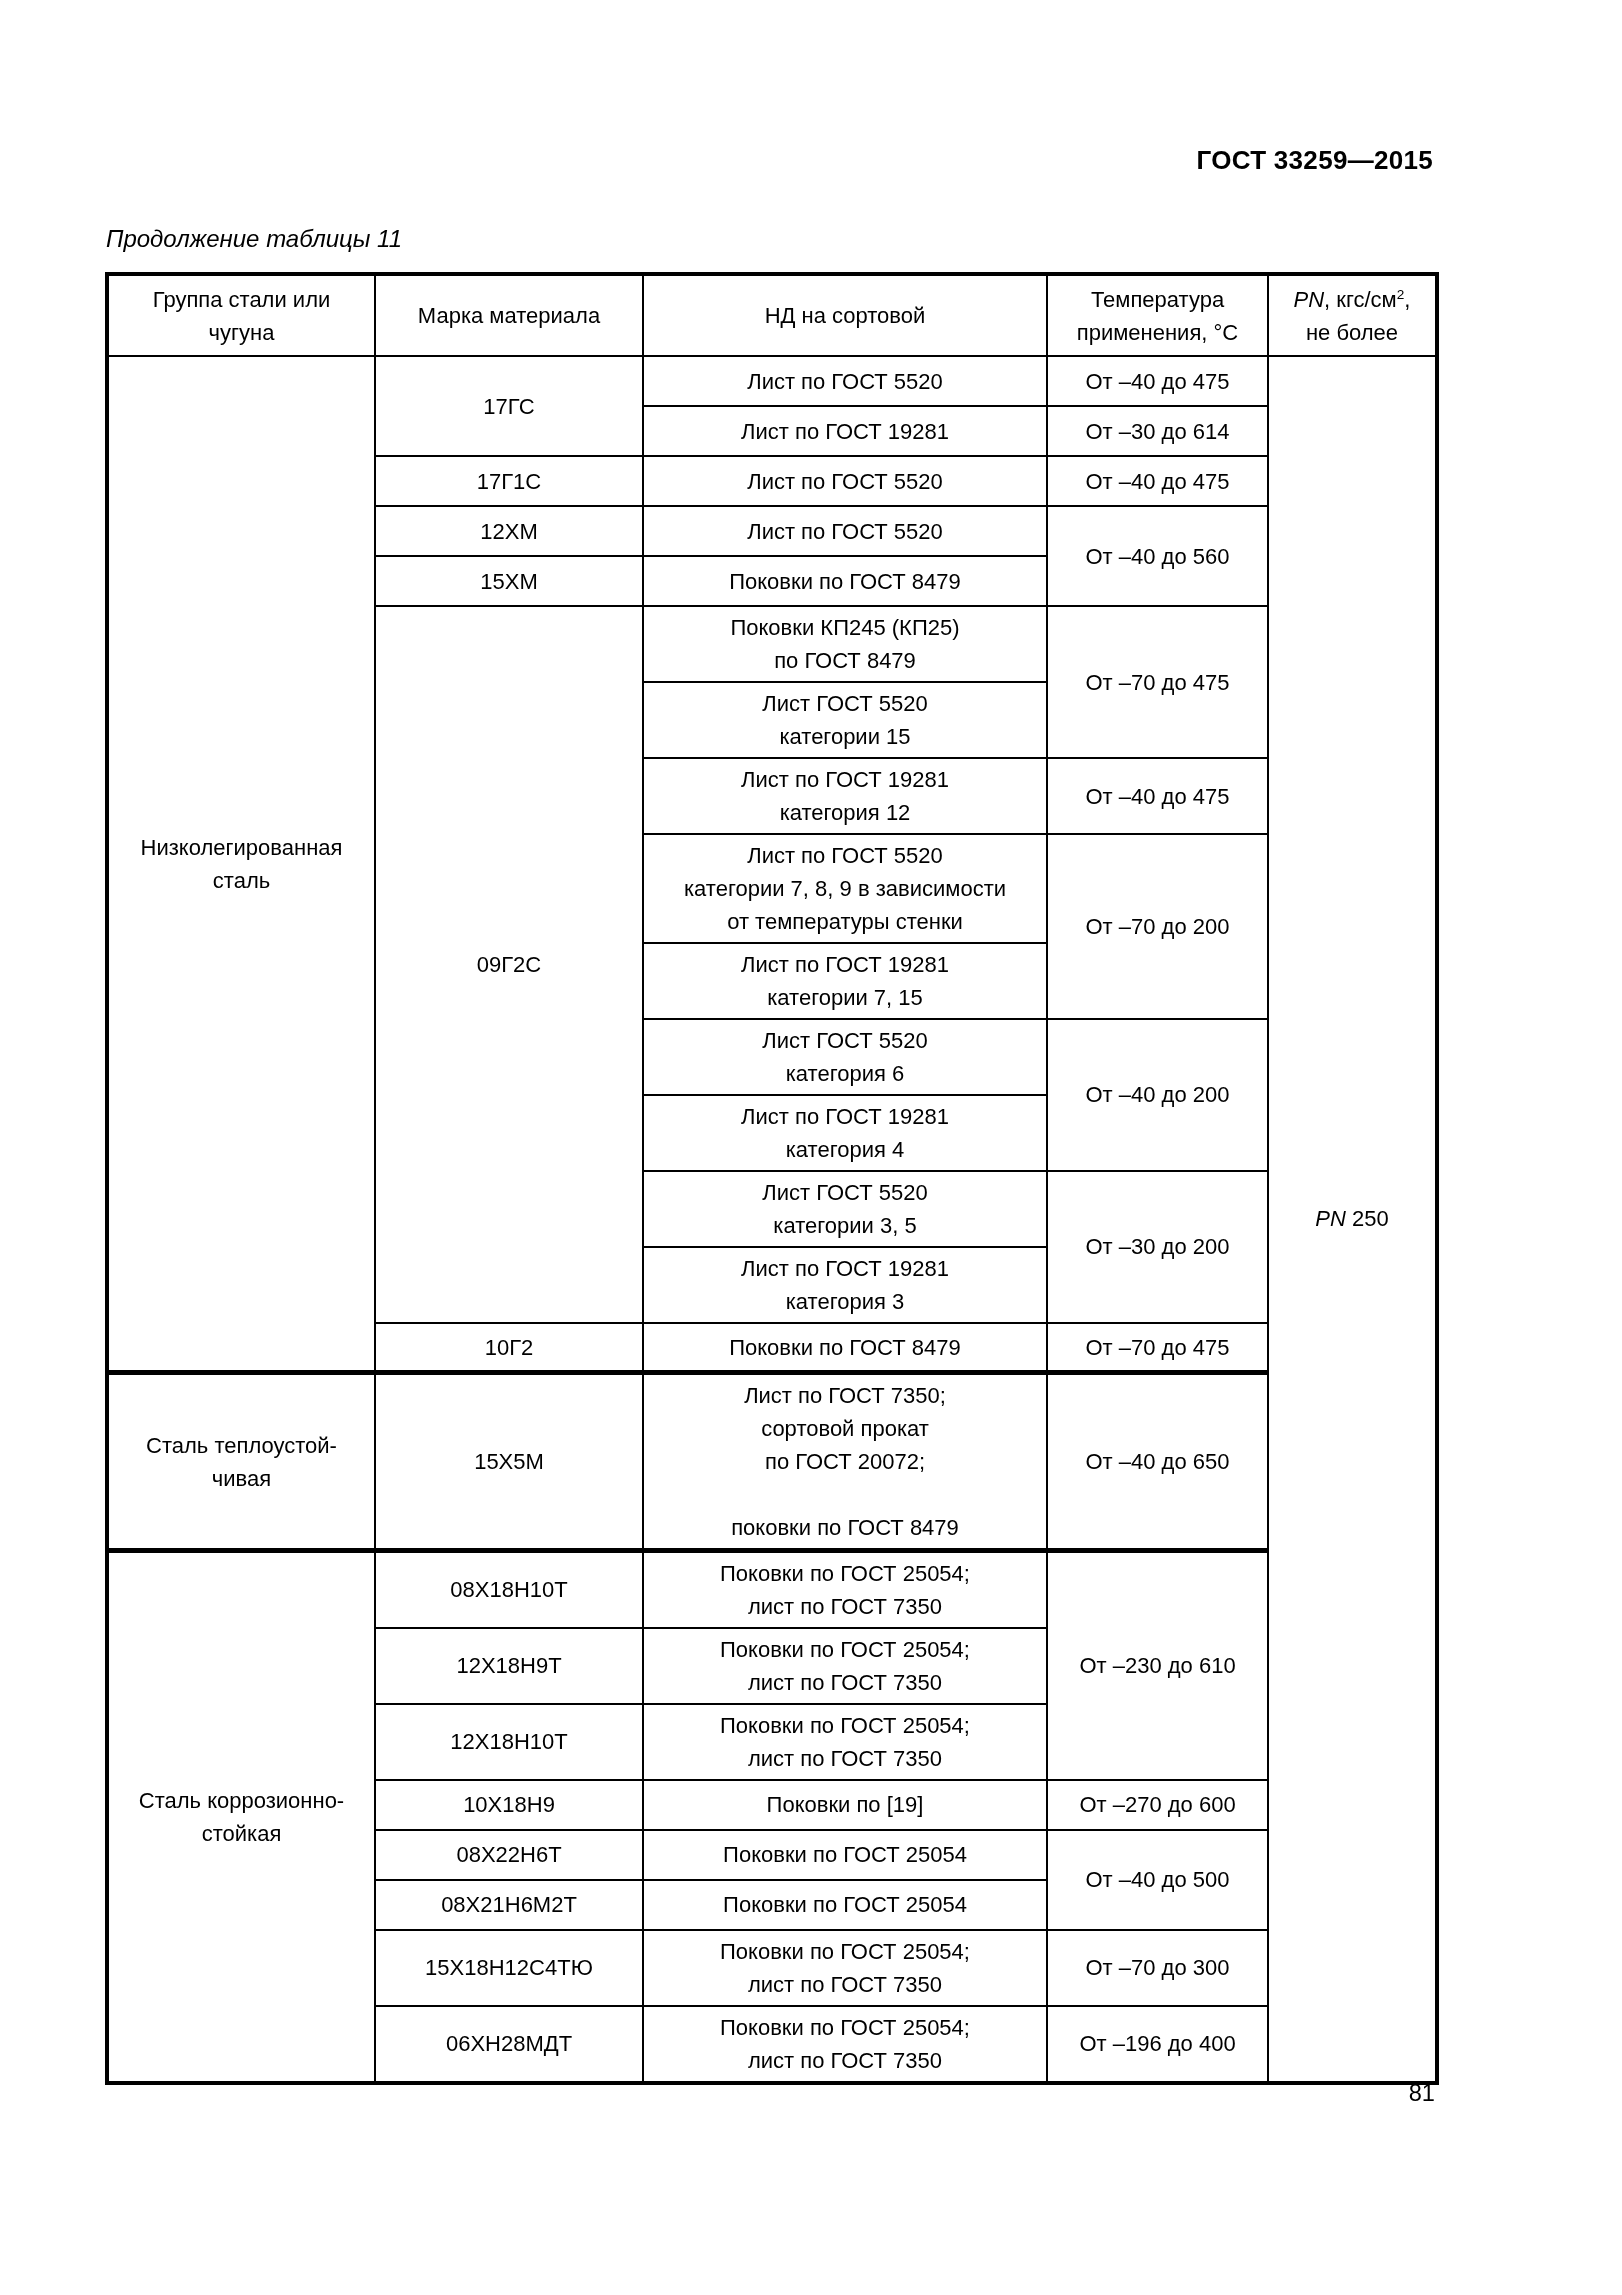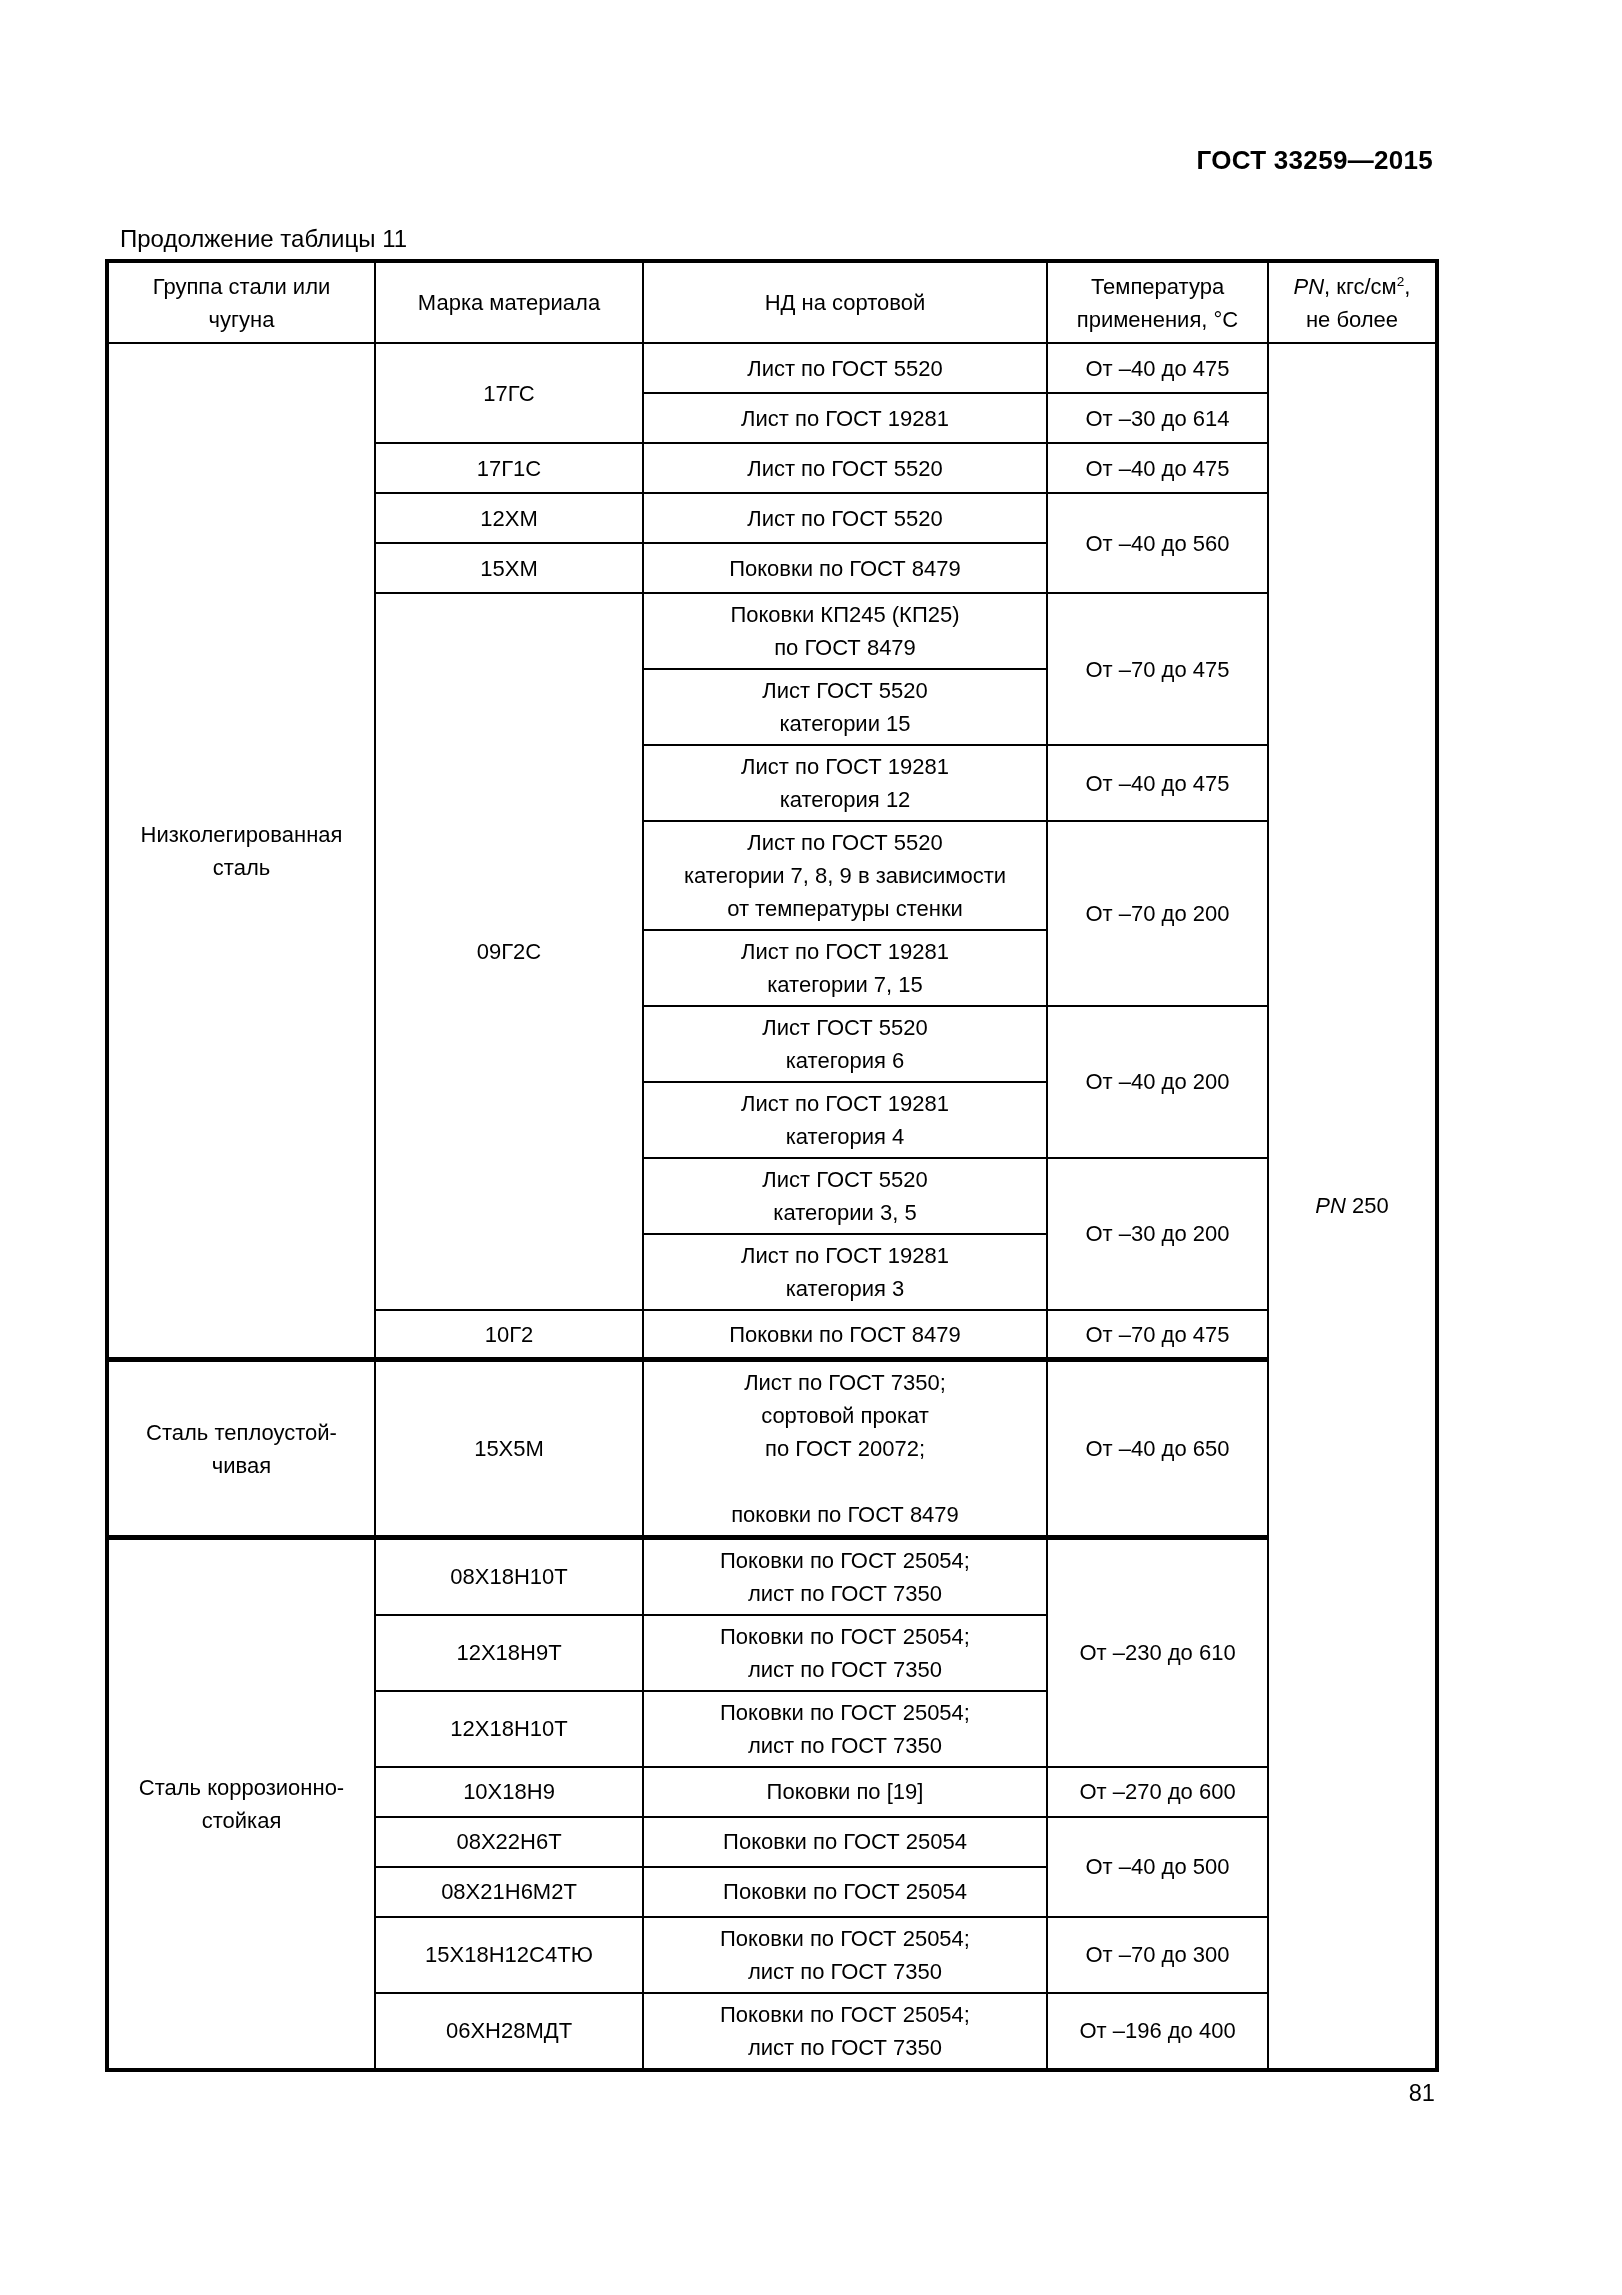--- a/index.html
+++ b/index.html
@@ -16,26 +16,27 @@
     position: absolute;
     top: 145px;
     right: 190px;
     font-size: 26px;
     font-weight: bold;
     letter-spacing: 0.3px;
   }
   .caption {
     position: absolute;
     top: 225px;
-    left: 120px;
+    left: 106px;
     font-size: 24px;
+    font-style: italic;
   }
   table.materials {
     position: absolute;
-    top: 259px;
+    top: 272px;
     left: 105px;
     width: 1330px;
     border-collapse: collapse;
     table-layout: fixed;
     border: 4.6px solid #000;
   }
   table.materials td {
     border: 2.6px solid #000;
     font-size: 22px;
     line-height: 1.5;

